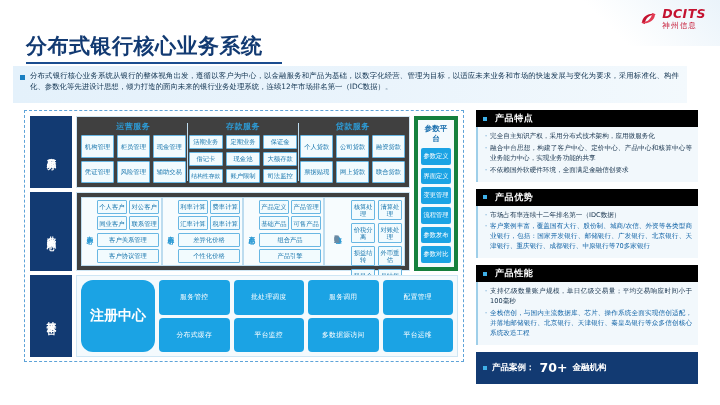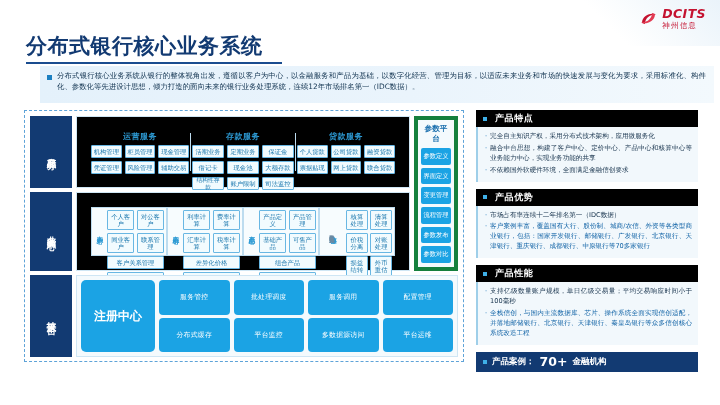--- a/index.html
+++ b/index.html
@@ -25,21 +25,21 @@
     position: absolute; left: 26px; top: 32px;
     font-size: 21px; font-weight: bold; color: #123a72; letter-spacing: .5px;
   }
   .title-rule {
     position: absolute; left: 26px; top: 62px; width: 256px; height: 2px;
     background: #1a4c8f;
   }
 
   
   .intro {
-    position: absolute; left: 40px; top: 66px; width: 674px; height: 37px;
+    position: absolute; left: 13px; top: 66px; width: 674px; height: 37px;
     background: linear-gradient(90deg,#e4f1fb 0%, #eaf4fc 55%, #f3f9fd 100%);
     display: flex; padding: 4px 8px 4px 7px;
   }
   .intro-bullet {
     width: 5px; height: 5px; background: #1a7fc1; margin-top: 5px; flex: 0 0 auto;
   }
   .intro-text {
     font-size: 7.4px; line-height: 1.55; color: #10324f; margin-left: 5px;
     text-align: justify;
   }
@@ -57,22 +57,22 @@
     width: 42px; flex: 0 0 42px;
     background: #123a72; color: #fff;
     display: flex; align-items: center; justify-content: center;
     font-size: 9.5px; font-weight: bold; letter-spacing: 1px;
     writing-mode: vertical-rl; text-orientation: upright;
     padding: 2px 0;
   }
   .side-label.tall { font-size: 9px; }
 
   .panel {
-    flex: 1 1 auto; background: #000000; border: 1px solid #cfe6f4;
-    display: flex; padding: 14px;
+    flex: 1 1 auto; background: #404040; border: 1px solid #cfe6f4;
+    display: flex; padding: 4px;
   }
 
   
   .svc-group { flex: 1 1 auto; display: flex; flex-direction: column; }
   .svc-title {
     text-align: center; font-size: 8px; color: #2d9ad4; font-weight: bold;
     margin-bottom: 3px; letter-spacing: .5px;
   }
   .svc-cols { display: flex; gap: 3px; flex: 1 1 auto; }
   .svc-col { display: flex; flex-direction: column; gap: 3px; flex: 1 1 0; }
@@ -111,23 +111,23 @@
     writing-mode: vertical-rl; text-orientation: upright;
     font-size: 5.4px; color: #6b8aa3; letter-spacing: 0;
     display: flex; align-items: center; justify-content: center;
   }
   .cap-body { flex: 1 1 auto; display: flex; flex-direction: column; gap: 2.5px; }
   .cap-line { display: flex; gap: 2.5px; flex: 1 1 0; }
 
   
   .tech { flex: 1 1 auto; background: #f4fafd; border: 1px solid #cfe6f4; display: flex; gap: 4px; padding: 4px; }
   .tech-reg {
-    flex: 0 0 74px; background: #1ba3e4; color: #fff; border-radius: 5px;
-    display: flex; align-items: center; justify-content: center;
-    font-size: 12px; font-weight: bold;
+    flex: 0 0 74px; background: #1ba3e4; color: #fff; border-radius: 12px;
+    display: flex; align-items: center; justify-content: center;
+    font-size: 14px; font-weight: bold;
   }
   .tech-col { flex: 1 1 0; display: flex; flex-direction: column; gap: 3px; }
   .tech-chip {
     background: #1ba3e4; color: #fff; border-radius: 4px; flex: 1 1 0;
     display: flex; align-items: center; justify-content: center;
     font-size: 6.8px; letter-spacing: .3px;
   }
 
   
   .right { position: absolute; left: 476px; top: 110px; width: 222px; }
@@ -142,21 +142,21 @@
     background: #f2f8fc; border-left: 2px solid #9fcfe9;
     padding: 5px 6px 6px 7px;
   }
   .li { display: flex; gap: 3px; font-size: 6.6px; color: #16324c; line-height: 1.5; margin-bottom: 2px; }
   .li:last-child { margin-bottom: 0; }
   .li-dot { flex: 0 0 auto; color: #2d82bf; font-size: 6.6px; line-height: 1.5; }
   .li-text { flex: 1 1 auto; text-align: justify; }
   .hl { color: #1163a6; }
 
   .case-bar {
-    background: #123a72; color: #fff; height: 20px;
+    background: #123a72; color: #fff; height: 32px;
     display: flex; align-items: center; padding-left: 7px; gap: 5px;
   }
   .case-text { font-size: 8.5px; font-weight: bold; }
   .case-num { font-size: 12.5px; font-weight: bold; }
 
   
   .corner-bg {
     position: absolute; right: 0; top: 0; width: 150px; height: 46px;
     background: linear-gradient(225deg, #eaf3fa 0%, rgba(255,255,255,0) 70%);
     pointer-events: none;

